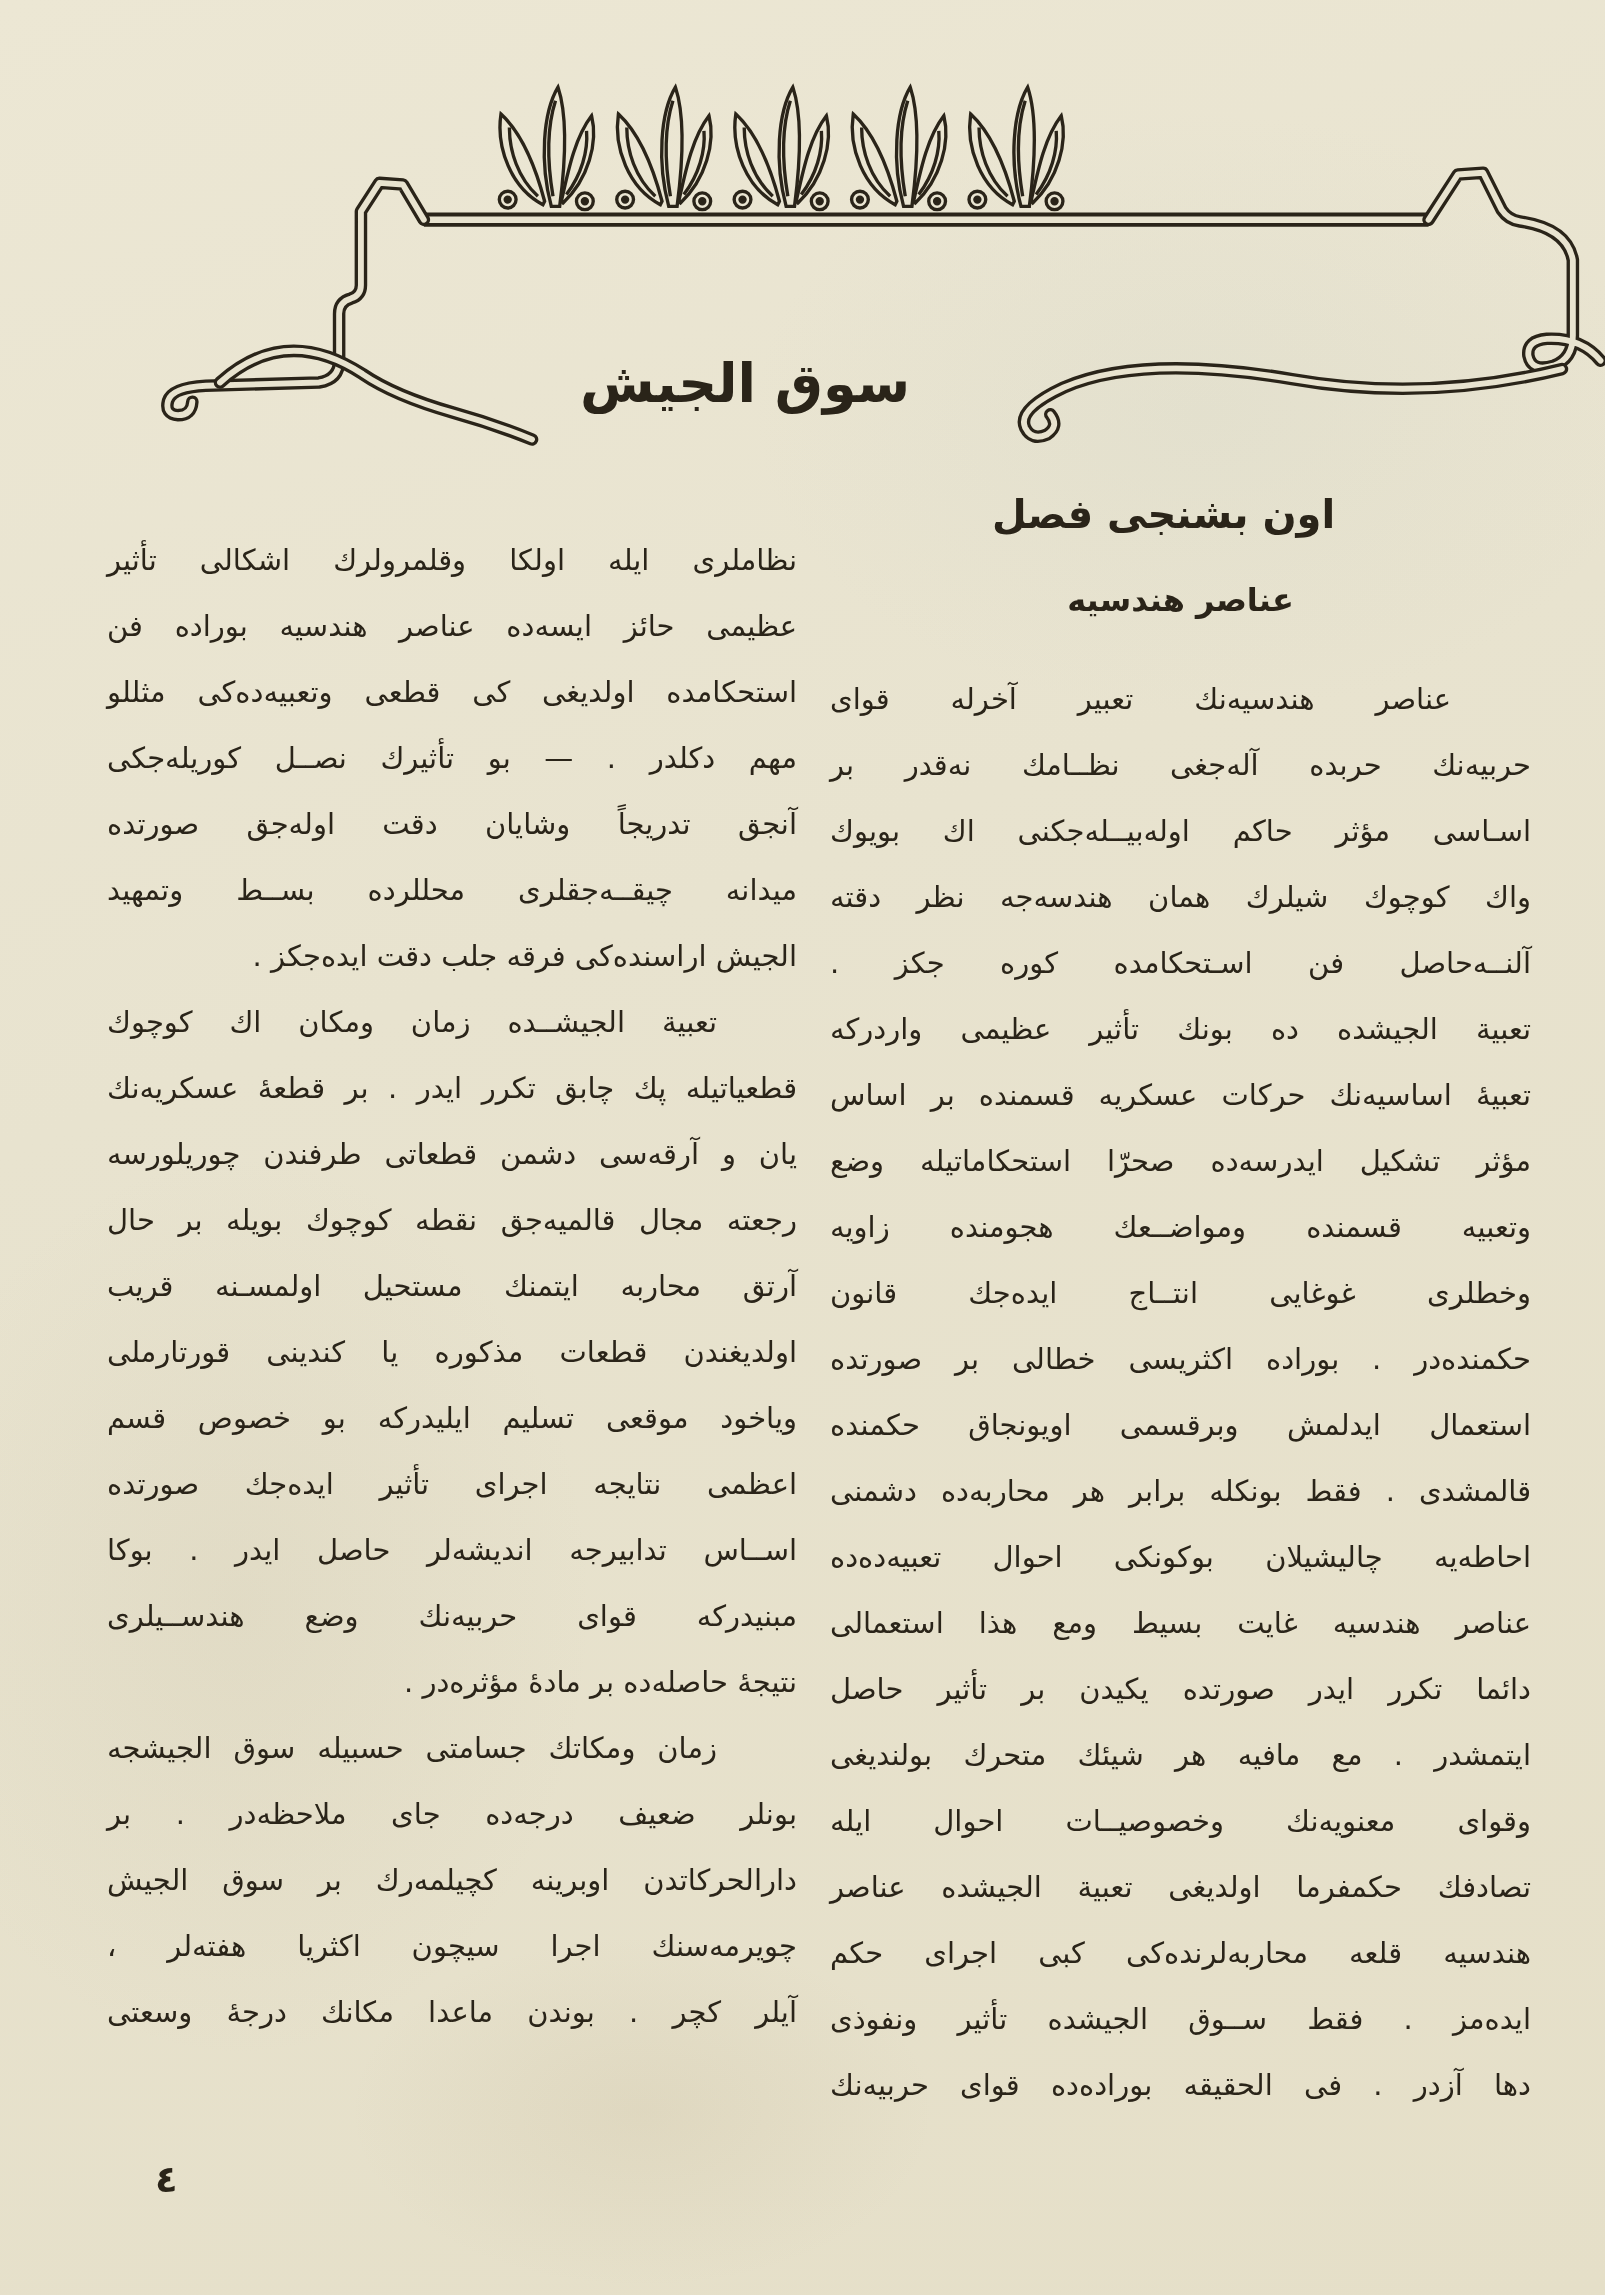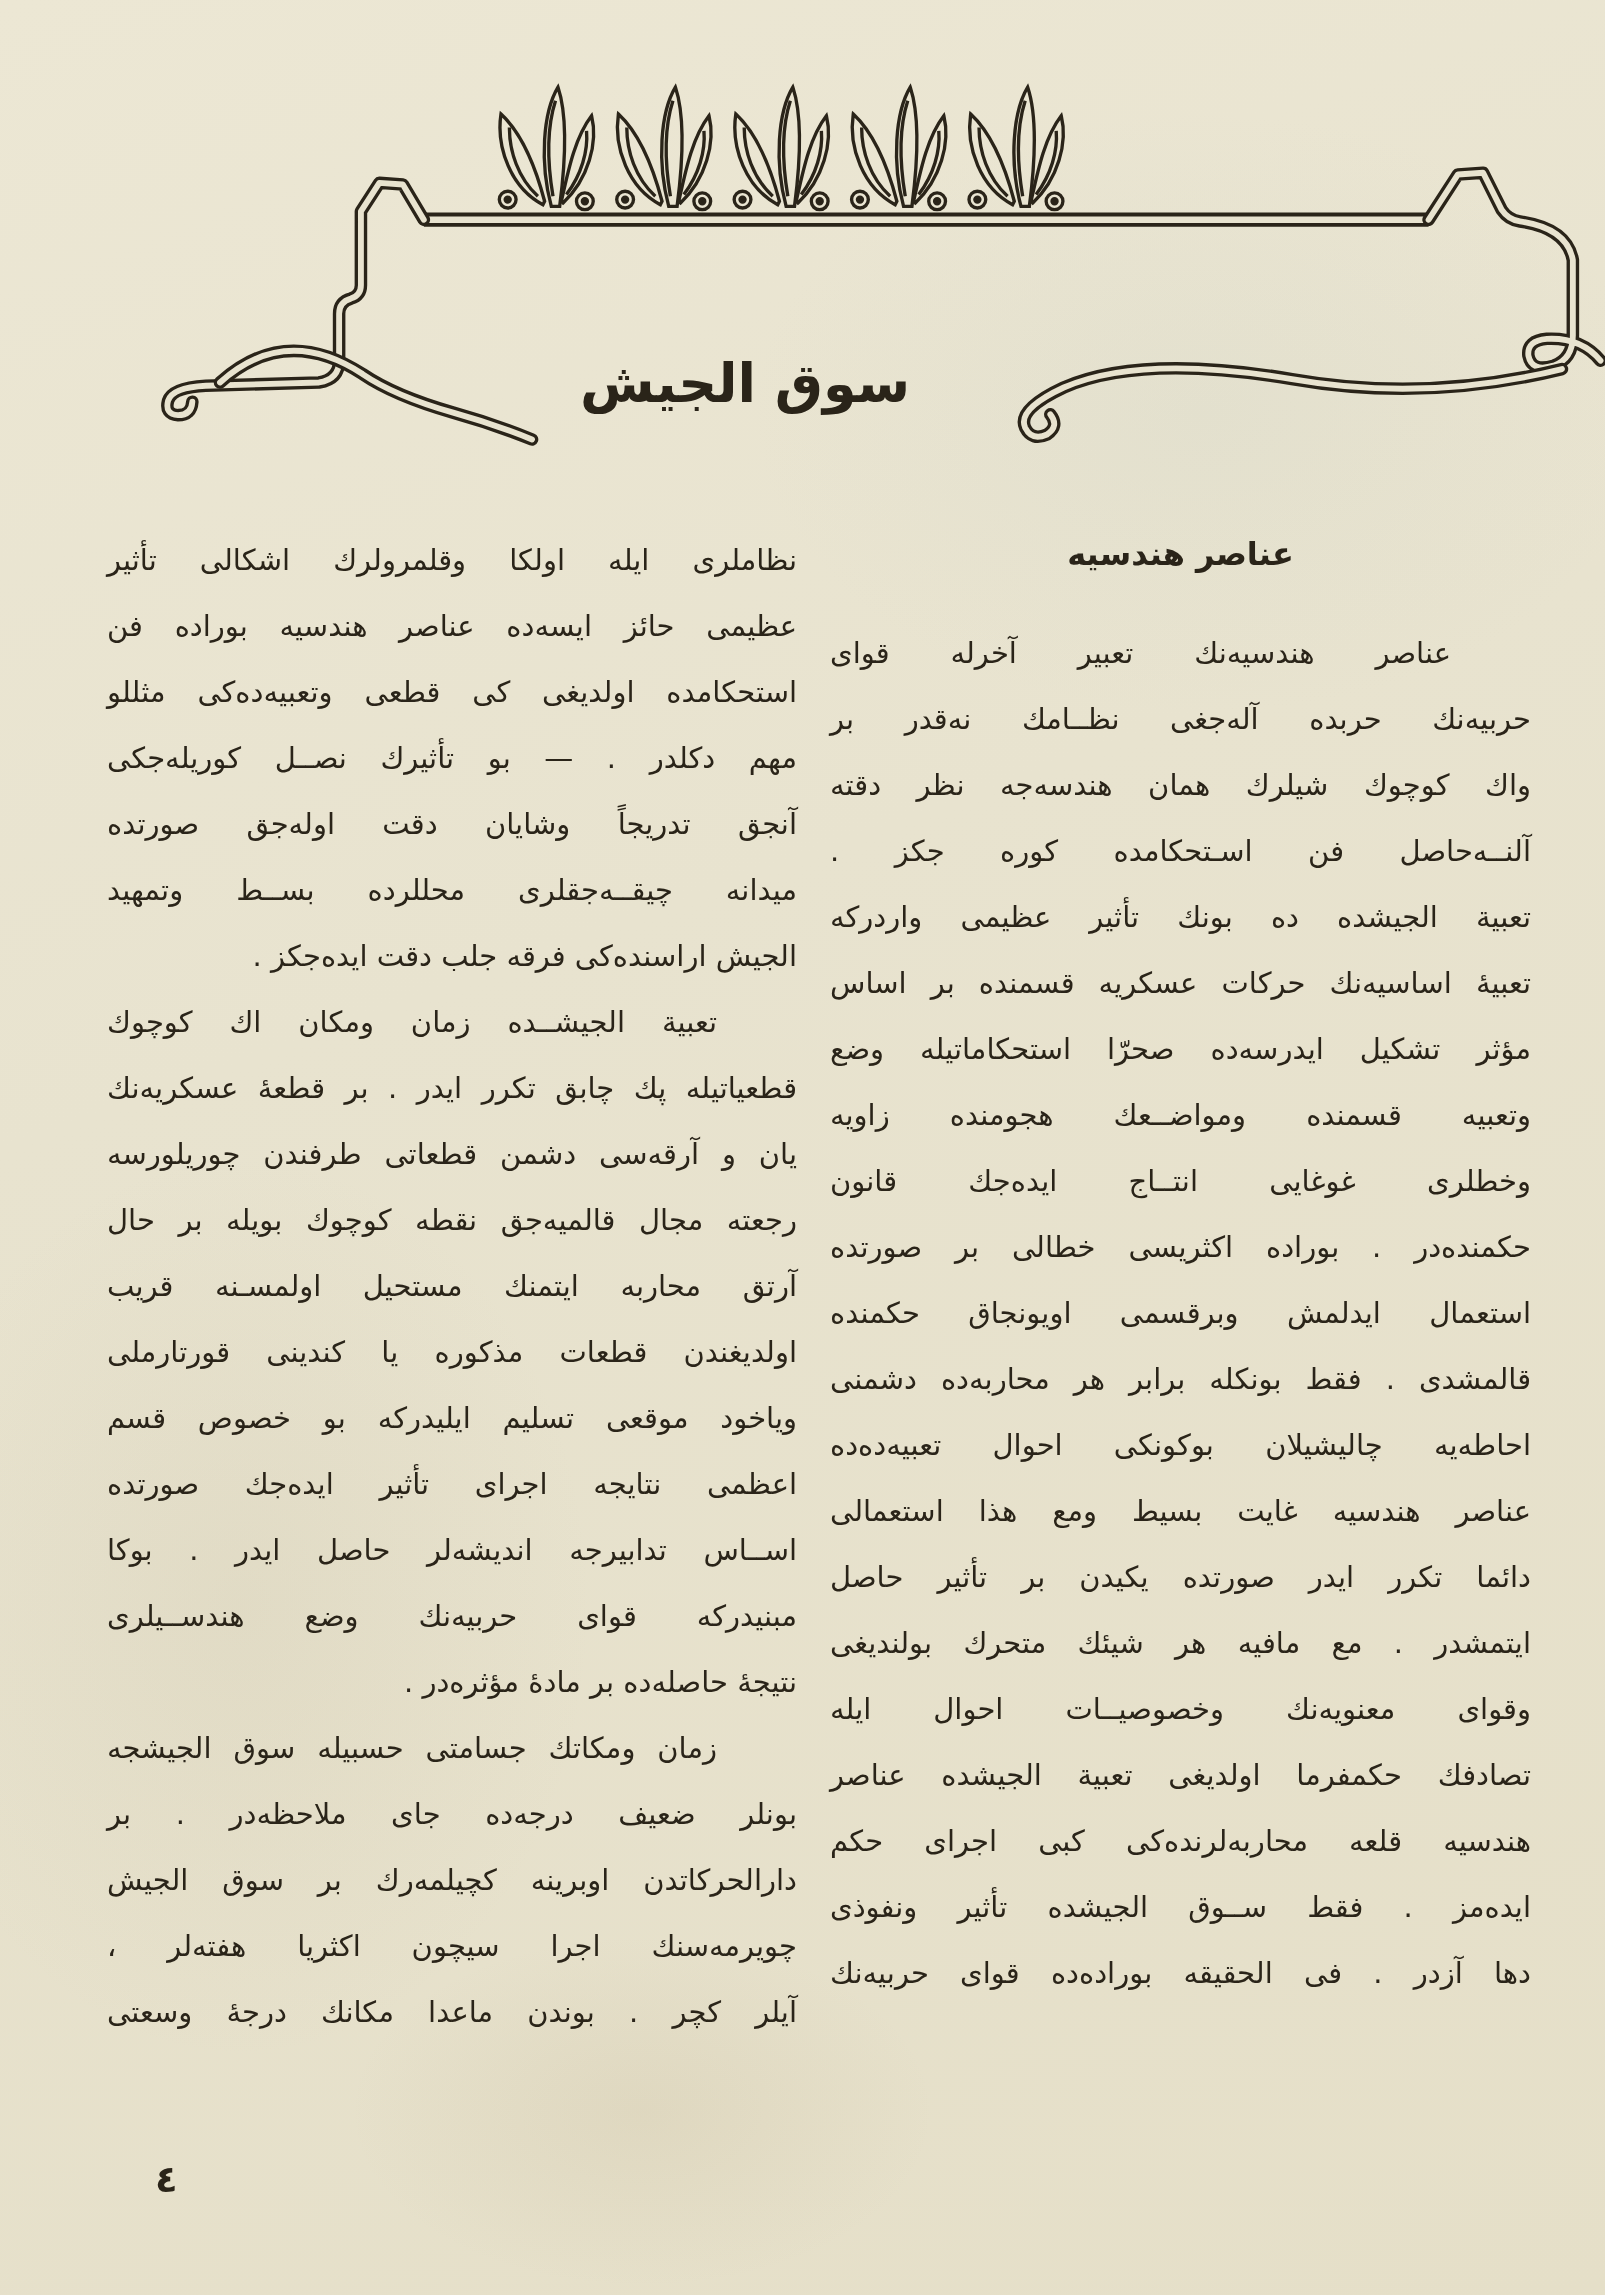--- a/index.html
+++ b/index.html
@@ -80,24 +80,26 @@
   <use href="#tulip" x="655" y="252"></use>
   <use href="#tulip" x="795" y="252"></use>
   <use href="#tulip" x="935" y="252"></use>
   <use href="#tulip" x="1075" y="252"></use>
   <use href="#tulip" x="1215" y="252"></use>
 </svg>
 
 <div class="page-title">سوق الجيش</div>
 
 <div class="column" id="col-right">
+  <div class="chapter-heading">اون بشنجى فصل</div>
   <div class="section-heading">عناصر هندسيه</div>
   <div class="lines">
       <div class="line indent">عناصر هندسيه‌نك تعبير آخرله قواى</div>
       <div class="line">حربيه‌نك حربده آله‌جغى نظــامك نه‌قدر بر</div>
+      <div class="line">اسـاسى مؤثر حاكم اوله‌بيــله‌جكنى اك بويوك</div>
       <div class="line">واك كوچوك شيلرك همان هندسه‌جه نظر دقته</div>
       <div class="line">آلنــه‌حاصل فن اسـتحكامده كوره جكز .</div>
       <div class="line">تعبية الجيشده ده بونك تأثير عظيمى واردركه</div>
       <div class="line">تعبيهٔ اساسيه‌نك حركات عسكريه قسمنده بر اساس</div>
       <div class="line">مؤثر تشكيل ايدرسه‌ده صحرّا استحكاماتيله وضع</div>
       <div class="line">وتعبيه قسمنده ومواضــعك هجومنده زاويه</div>
       <div class="line">وخطلرى غوغايى انتــاج ايده‌جك قانون</div>
       <div class="line">حكمنده‌در . بوراده اكثريسى خطالى بر صورتده</div>
       <div class="line">استعمال ايدلمش وبرقسمى اويونجاق حكمنده</div>
       <div class="line">قالمشدى . فقط بونكله برابر هر محاربه‌ده دشمنى</div>

